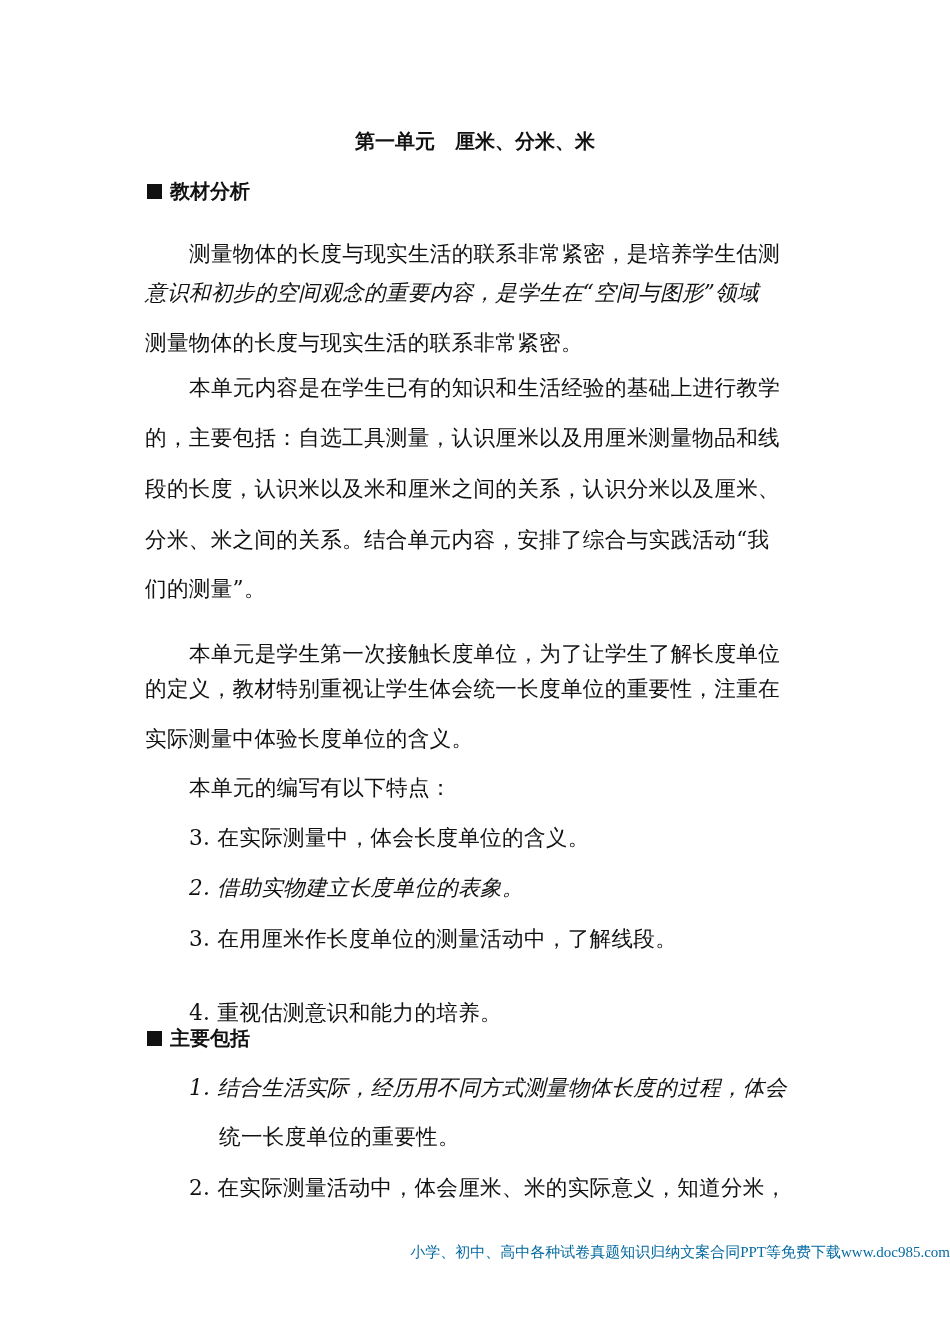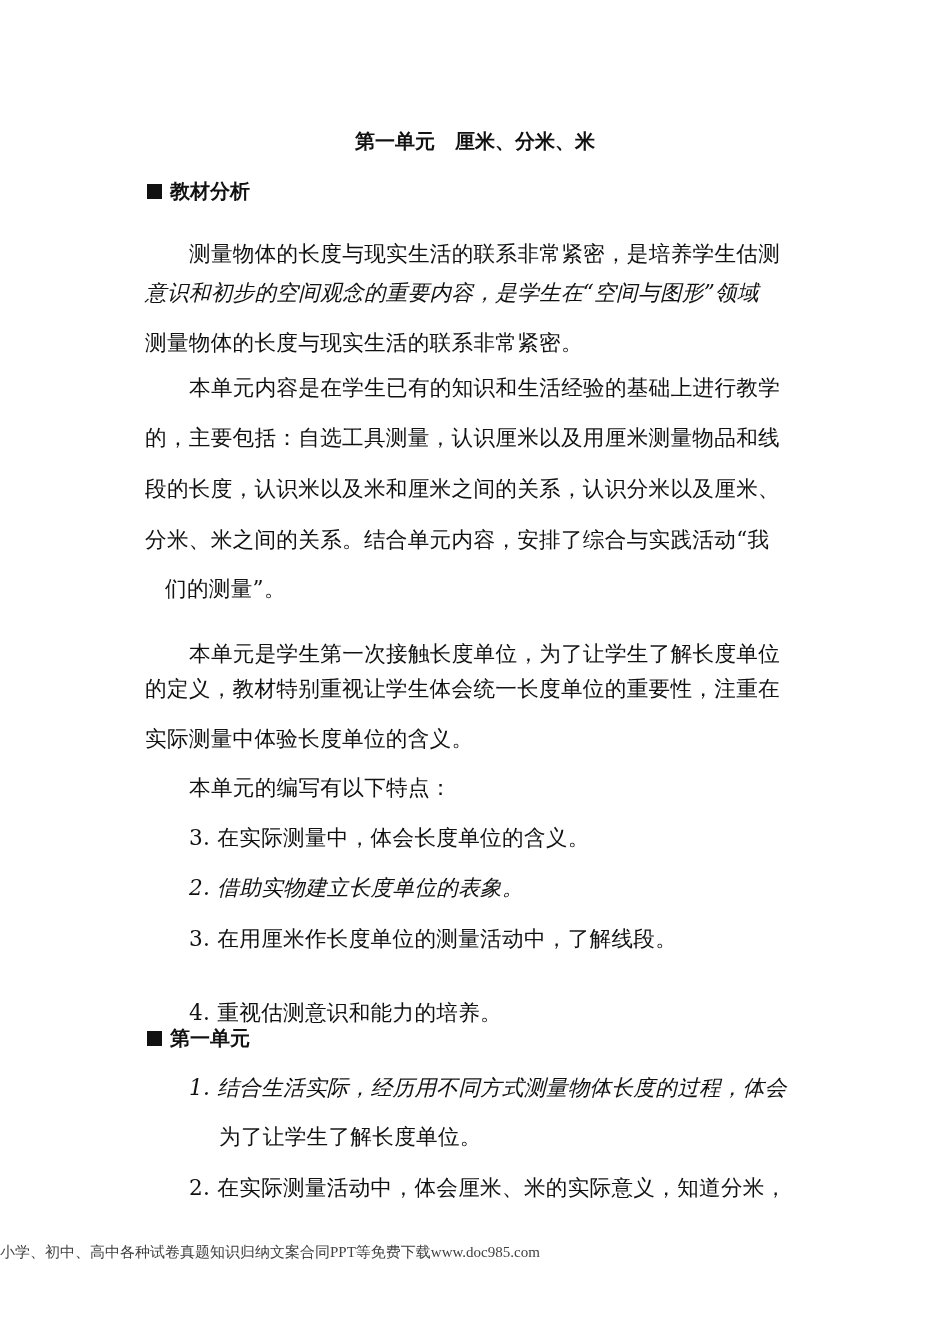--- a/index.html
+++ b/index.html
@@ -59,24 +59,24 @@
       letter-spacing: 0.3px;
     }
     .indent { padding-left: 44px; }
     .list-line { padding-left: 44px; }
     .list-cont { padding-left: 74px; }
     .footer {
       position: absolute;
       top: 1243px;
       left: 0;
       width: 950px;
-      text-align: left;
+      text-align: right;
       font-family: "Liberation Serif", "DejaVu Serif", serif;
       font-size: 15px;
-      color: #404040;
+      color: #0369a1;
       white-space: nowrap;
     }
   </style>
 </head>
 <body>
 
 <div class="page">
 
   <div class="title">第一单元　厘米、分米、米</div>
 
@@ -86,37 +86,37 @@
   </div>
 
   <div class="line indent" style="top:240px;">测量物体的长度与现实生活的联系非常紧密，是培养学生估测</div>
   <div class="line" style="top:279px;font-style:italic;">意识和初步的空间观念的重要内容，是学生在“空间与图形”领域</div>
   <div class="line" style="top:329px;">测量物体的长度与现实生活的联系非常紧密。</div>
 
   <div class="line indent" style="top:374px;">本单元内容是在学生已有的知识和生活经验的基础上进行教学</div>
   <div class="line" style="top:424px;">的，主要包括：自选工具测量，认识厘米以及用厘米测量物品和线</div>
   <div class="line" style="top:475px;">段的长度，认识米以及米和厘米之间的关系，认识分米以及厘米、</div>
   <div class="line" style="top:526px;">分米、米之间的关系。结合单元内容，安排了综合与实践活动“我</div>
-  <div class="line" style="top:575px;margin-left:20px;">们的测量”。</div>
+  <div class="line" style="top:575px;">们的测量”。</div>
 
   <div class="line indent" style="top:640px;">本单元是学生第一次接触长度单位，为了让学生了解长度单位</div>
   <div class="line" style="top:675px;">的定义，教材特别重视让学生体会统一长度单位的重要性，注重在</div>
   <div class="line" style="top:725px;">实际测量中体验长度单位的含义。</div>
 
   <div class="line indent" style="top:774px;">本单元的编写有以下特点：</div>
 
   <div class="line list-line" style="top:824px;">3. 在实际测量中，体会长度单位的含义。</div>
   <div class="line list-line" style="top:874px;font-style:italic;">2. 借助实物建立长度单位的表象。</div>
   <div class="line list-line" style="top:925px;">3. 在用厘米作长度单位的测量活动中，了解线段。</div>
   <div class="line list-line" style="top:975px;margin-top:24px;">4. 重视估测意识和能力的培养。</div>
 
   <div class="heading" style="top:1025px;">
     <span class="sq"></span>
-    <span>第一单元</span>
+    <span>主要包括</span>
   </div>
 
   <div class="line list-line" style="top:1074px;font-style:italic;">1. 结合生活实际，经历用不同方式测量物体长度的过程，体会</div>
-  <div class="line list-cont" style="top:1123px;">为了让学生了解长度单位。</div>
+  <div class="line list-cont" style="top:1123px;">统一长度单位的重要性。</div>
   <div class="line list-line" style="top:1174px;">2. 在实际测量活动中，体会厘米、米的实际意义，知道分米，</div>
 
 </div>
 
 <div class="footer">小学、初中、高中各种试卷真题知识归纳文案合同PPT等免费下载www.doc985.com</div>
 
 </body></html>

